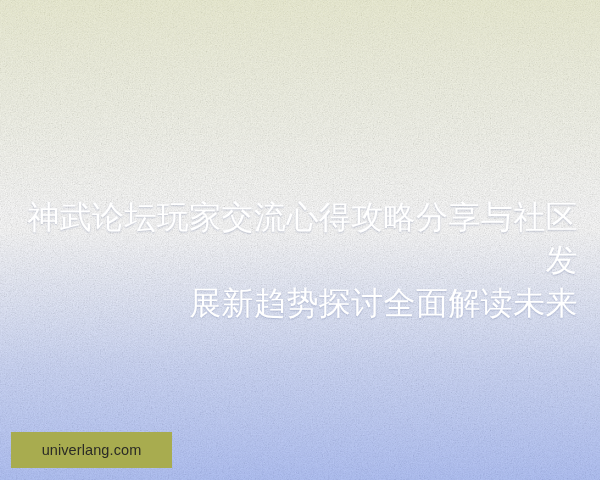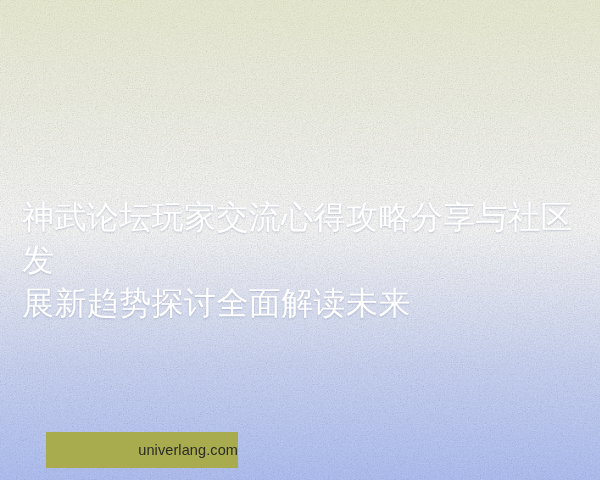--- a/index.html
+++ b/index.html
@@ -85,44 +85,43 @@
   }
 
   
   .headline {
     position: absolute;
     left: 0;
     right: 0;
     top: 196px;
     padding: 0 22px;
     box-sizing: border-box;
-    text-align: left;
+    text-align: right;
     color: #ffffff;
     font-size: 32px;
     line-height: 43px;
     letter-spacing: 0.4px;
     font-weight: 400;
     text-shadow: 0 1px 2px rgba(30, 50, 110, 0.22);
     white-space: pre-line;
     font-family: "DejaVu Sans", "Liberation Sans", sans-serif;
   }
 
   
   .watermark {
     position: absolute;
     left: 11px;
     top: 432px;
-    width: 192px;
+    width: 161px;
     height: 36px;
     background: #a8ac4f;
     display: flex;
     align-items: center;
-    justify-content: flex-end;
+    justify-content: center;
     box-sizing: border-box;
-    margin-left: 35px;
   }
   .watermark-label {
     font-size: 14.5px;
     line-height: 1;
     color: #2b2b26;
     letter-spacing: 0.1px;
     font-family: "Liberation Sans", "DejaVu Sans", sans-serif;
   }
 </style>
 </head>

